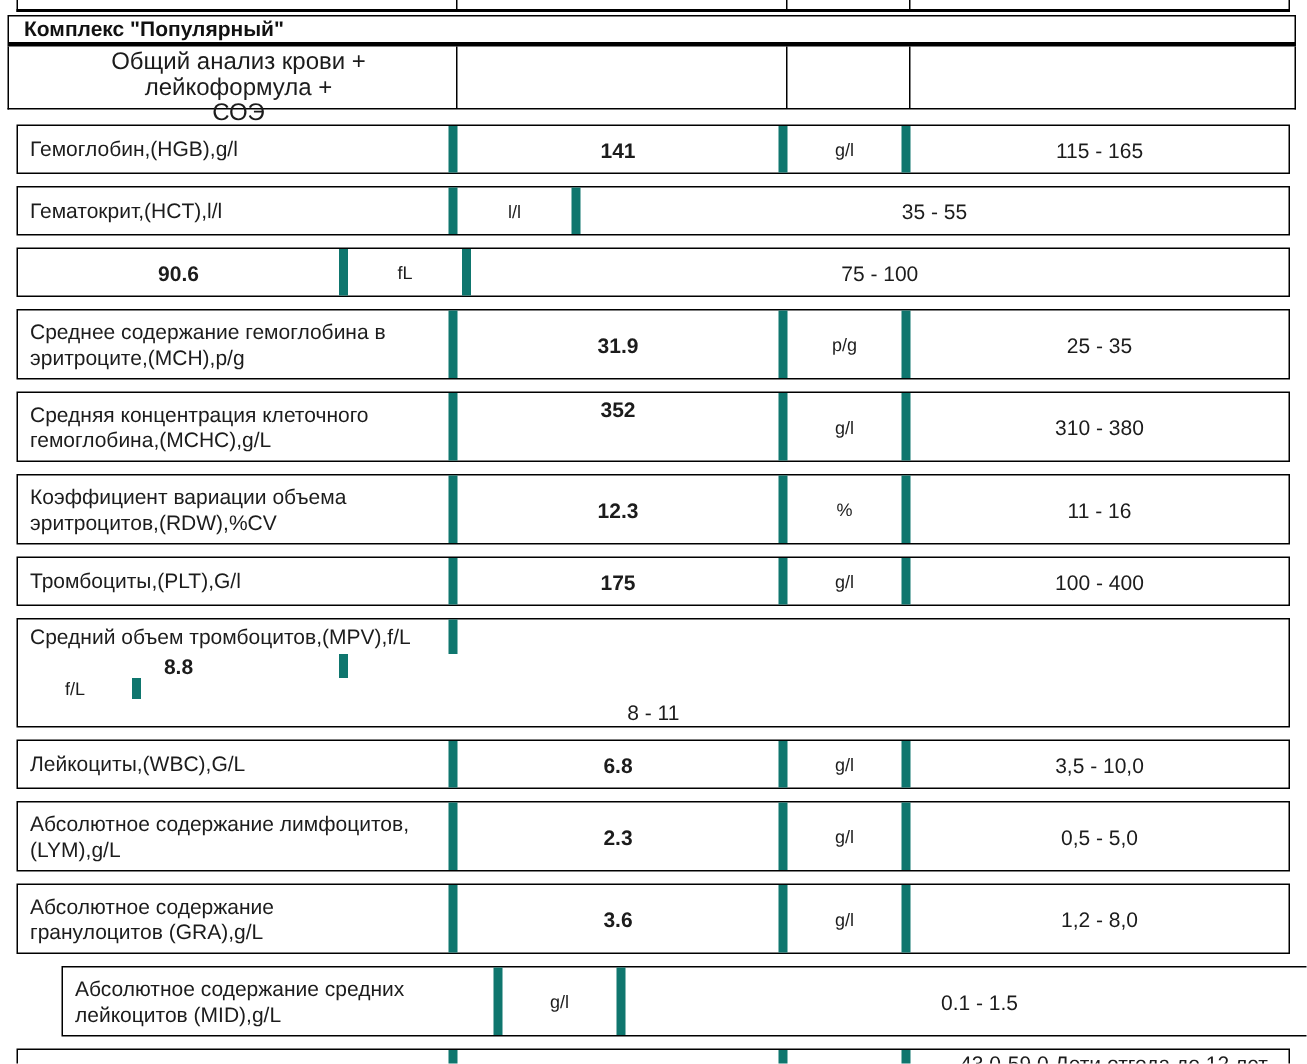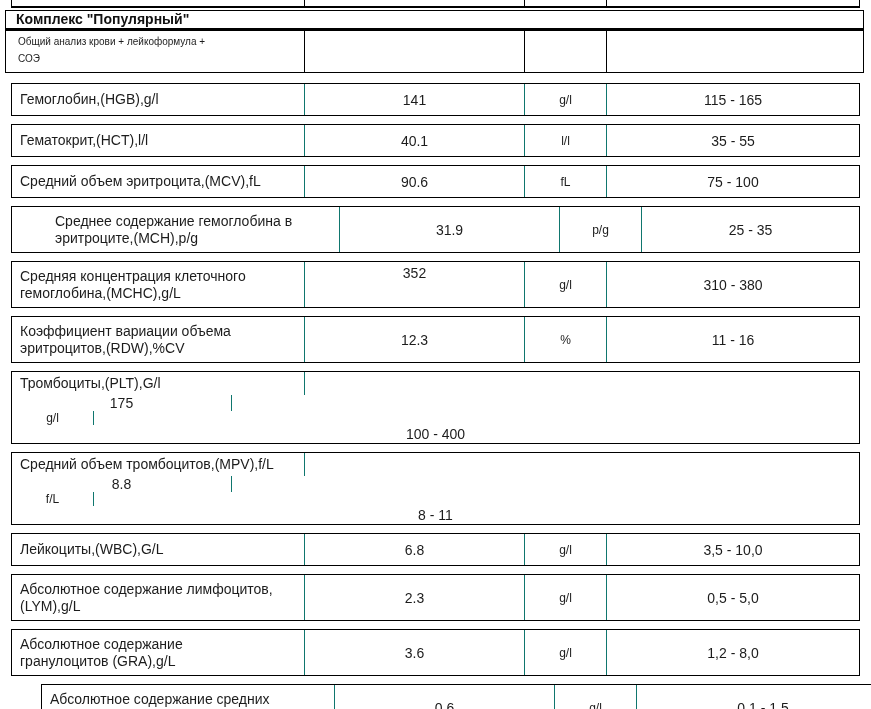--- a/index.html
+++ b/index.html
@@ -34,48 +34,48 @@
   }
   .subheader-row {
     box-sizing:border-box;
     border:1px solid #000; border-top:none;
     height:42px; display:flex;
   }
   .subheader-row .cell { box-sizing:border-box; border-right:1px solid #000; height:100%; }
   .subheader-row .cell:last-child { border-right:none; }
   .subheader-row .name {
     width:299px; padding:2px 4px 0 12px;
-    font-size:10px; line-height:17px; white-space:pre-line;
+    font-size:16px; line-height:17px; white-space:pre-line;text-align:center;
   }
   .subheader-row .value { width:220px; }
   .subheader-row .unit  { width:82px;  }
   .subheader-row .ref   { flex:1; }
 
   .rows { margin-top:10px; }
   .data-row {
     box-sizing:border-box;
     margin-left:11px; width:849px; margin-bottom:8px;
     border:1px solid #000;
     display:flex; align-items:stretch;
     background:#fff;
   }
   .data-row .cell {
     box-sizing:border-box;
-    border-right:1px solid #0f766e;
+    border-right:6px solid #0f766e;
     display:flex; align-items:center;
   }
   .data-row .cell:last-child { border-right:none; }
   .data-row .name {
     width:293px; padding:3px 4px 3px 8px;
     font-size:14px; line-height:17px; white-space:pre-line;
     justify-content:flex-start; text-align:left;
   }
   .data-row .value {
     width:220px; font-size:14px;
-    justify-content:center; text-align:center;
+    justify-content:center; text-align:center;font-weight:bold;
   }
   .data-row .value.v-top { align-items:flex-start; padding-top:3px; }
   .data-row .unit {
     width:82px; font-size:12px;
     justify-content:center; text-align:left;
   }
   .data-row .ref {
     flex:1; font-size:14px; line-height:16px;
     justify-content:center; text-align:right; white-space:pre-line;
     padding:1px 2px;
@@ -104,52 +104,50 @@
 
 <div class="rows" id="rows">
     <div class="data-row" style="min-height: 33px;">
       <div class="cell name">Гемоглобин,(HGB),g/l</div>
       <div class="cell value">141</div>
       <div class="cell unit">g/l</div>
       <div class="cell ref">115 - 165</div>
     </div>
     <div class="data-row" style="min-height: 33px;">
       <div class="cell name">Гематокрит,(HCT),l/l</div>
-      <div class="cell value">40.1</div>
       <div class="cell unit">l/l</div>
       <div class="cell ref">35 - 55</div>
     </div>
     <div class="data-row" style="min-height: 33px;">
-      <div class="cell name">Средний объем эритроцита,(MCV),fL</div>
       <div class="cell value">90.6</div>
       <div class="cell unit">fL</div>
       <div class="cell ref">75 - 100</div>
     </div>
-    <div class="data-row" style="min-height: 47px; padding-left: 35px;">
+    <div class="data-row" style="min-height: 47px;">
       <div class="cell name">Среднее содержание гемоглобина в
 эритроците,(MCH),p/g</div>
       <div class="cell value">31.9</div>
       <div class="cell unit">p/g</div>
       <div class="cell ref">25 - 35</div>
     </div>
     <div class="data-row" style="min-height: 47px;">
       <div class="cell name">Средняя концентрация клеточного
 гемоглобина,(MCHC),g/L</div>
       <div class="cell value v-top">352</div>
       <div class="cell unit">g/l</div>
       <div class="cell ref">310 - 380</div>
     </div>
     <div class="data-row" style="min-height: 47px;">
       <div class="cell name">Коэффициент вариации объема
 эритроцитов,(RDW),%CV</div>
       <div class="cell value">12.3</div>
       <div class="cell unit">%</div>
       <div class="cell ref">11 - 16</div>
     </div>
-    <div class="data-row" style="min-height: 33px; flex-direction: column;">
+    <div class="data-row" style="min-height: 33px;">
       <div class="cell name">Тромбоциты,(PLT),G/l</div>
       <div class="cell value">175</div>
       <div class="cell unit">g/l</div>
       <div class="cell ref">100 - 400</div>
     </div>
     <div class="data-row" style="min-height: 33px; flex-direction: column;">
       <div class="cell name">Средний объем тромбоцитов,(MPV),f/L</div>
       <div class="cell value">8.8</div>
       <div class="cell unit">f/L</div>
       <div class="cell ref">8 - 11</div>
@@ -170,21 +168,20 @@
     <div class="data-row" style="min-height: 47px;">
       <div class="cell name">Абсолютное содержание
 гранулоцитов (GRA),g/L</div>
       <div class="cell value">3.6</div>
       <div class="cell unit">g/l</div>
       <div class="cell ref">1,2 - 8,0</div>
     </div>
     <div class="data-row" style="min-height: 47px; margin-left: 41px;">
       <div class="cell name">Абсолютное содержание средних
 лейкоцитов (MID),g/L</div>
-      <div class="cell value">0.6</div>
       <div class="cell unit">g/l</div>
       <div class="cell ref">0.1 - 1.5</div>
     </div>
     <div class="data-row" style="min-height: 36px;">
       <div class="cell name">Сегментоядерные,%</div>
       <div class="cell value">52.5</div>
       <div class="cell unit">%</div>
       <div class="cell ref">43.0-59.0 Дети отгода до 12 лет
 44.0-60.0 Взрослые старше 12 лет</div>
     </div>

